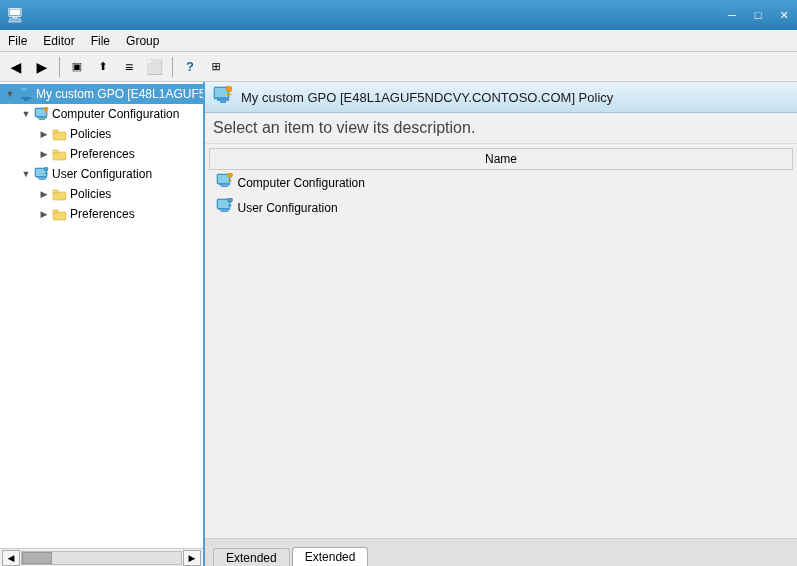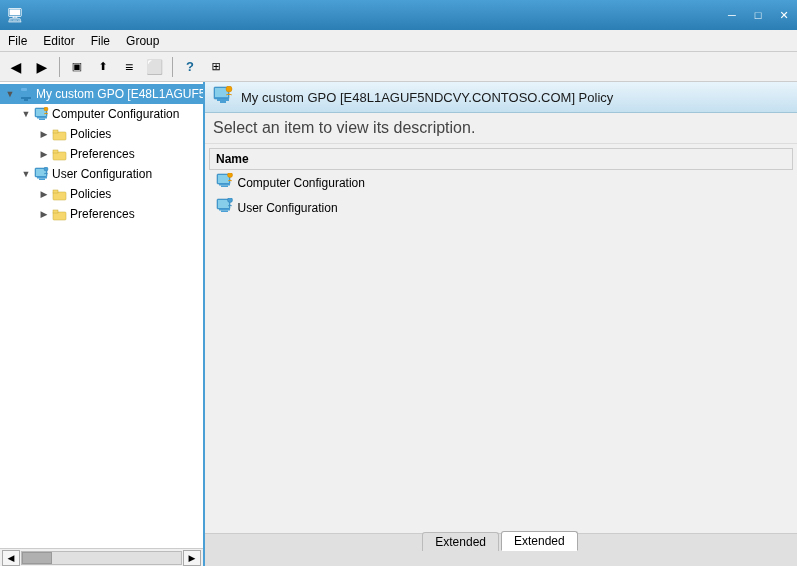--- a/index.html
+++ b/index.html
@@ -158,48 +158,47 @@
       overflow: auto;
       padding: 4px;
     }
 
     
     .list-view {
       width: 100%;
       border-collapse: collapse;
     }
     .list-view th {
-      text-align: left;
+      text-align: center;
       padding: 3px 6px;
       background: #f0f0f0;
       border: 1px solid #ccc;
-      font-weight: bold;
+      font-weight: normal;
       font-size: 12px;
       cursor: pointer;
     }
     .list-view td {
       padding: 3px 6px;
       font-size: 12px;
       vertical-align: middle;
     }
     .list-view-item {
       display: flex;
       align-items: center;
       gap: 4px;
     }
 
     
     .tab-bar {
       display: flex;
       align-items: flex-end;
       background: #e0e0e0;
       border-top: 1px solid #ccc;
-      height: 22px;
-      padding: 16px 8px;
-      justify-content: center;
+      height: 28px;
+      padding: 0 8px;
     }
     .tab {
       padding: 2px 12px;
       font-size: 12px;
       cursor: pointer;
       border: 1px solid #bbb;
       border-bottom: none;
       background: #e0e0e0;
       margin-right: 2px;
       border-radius: 3px 3px 0 0;

